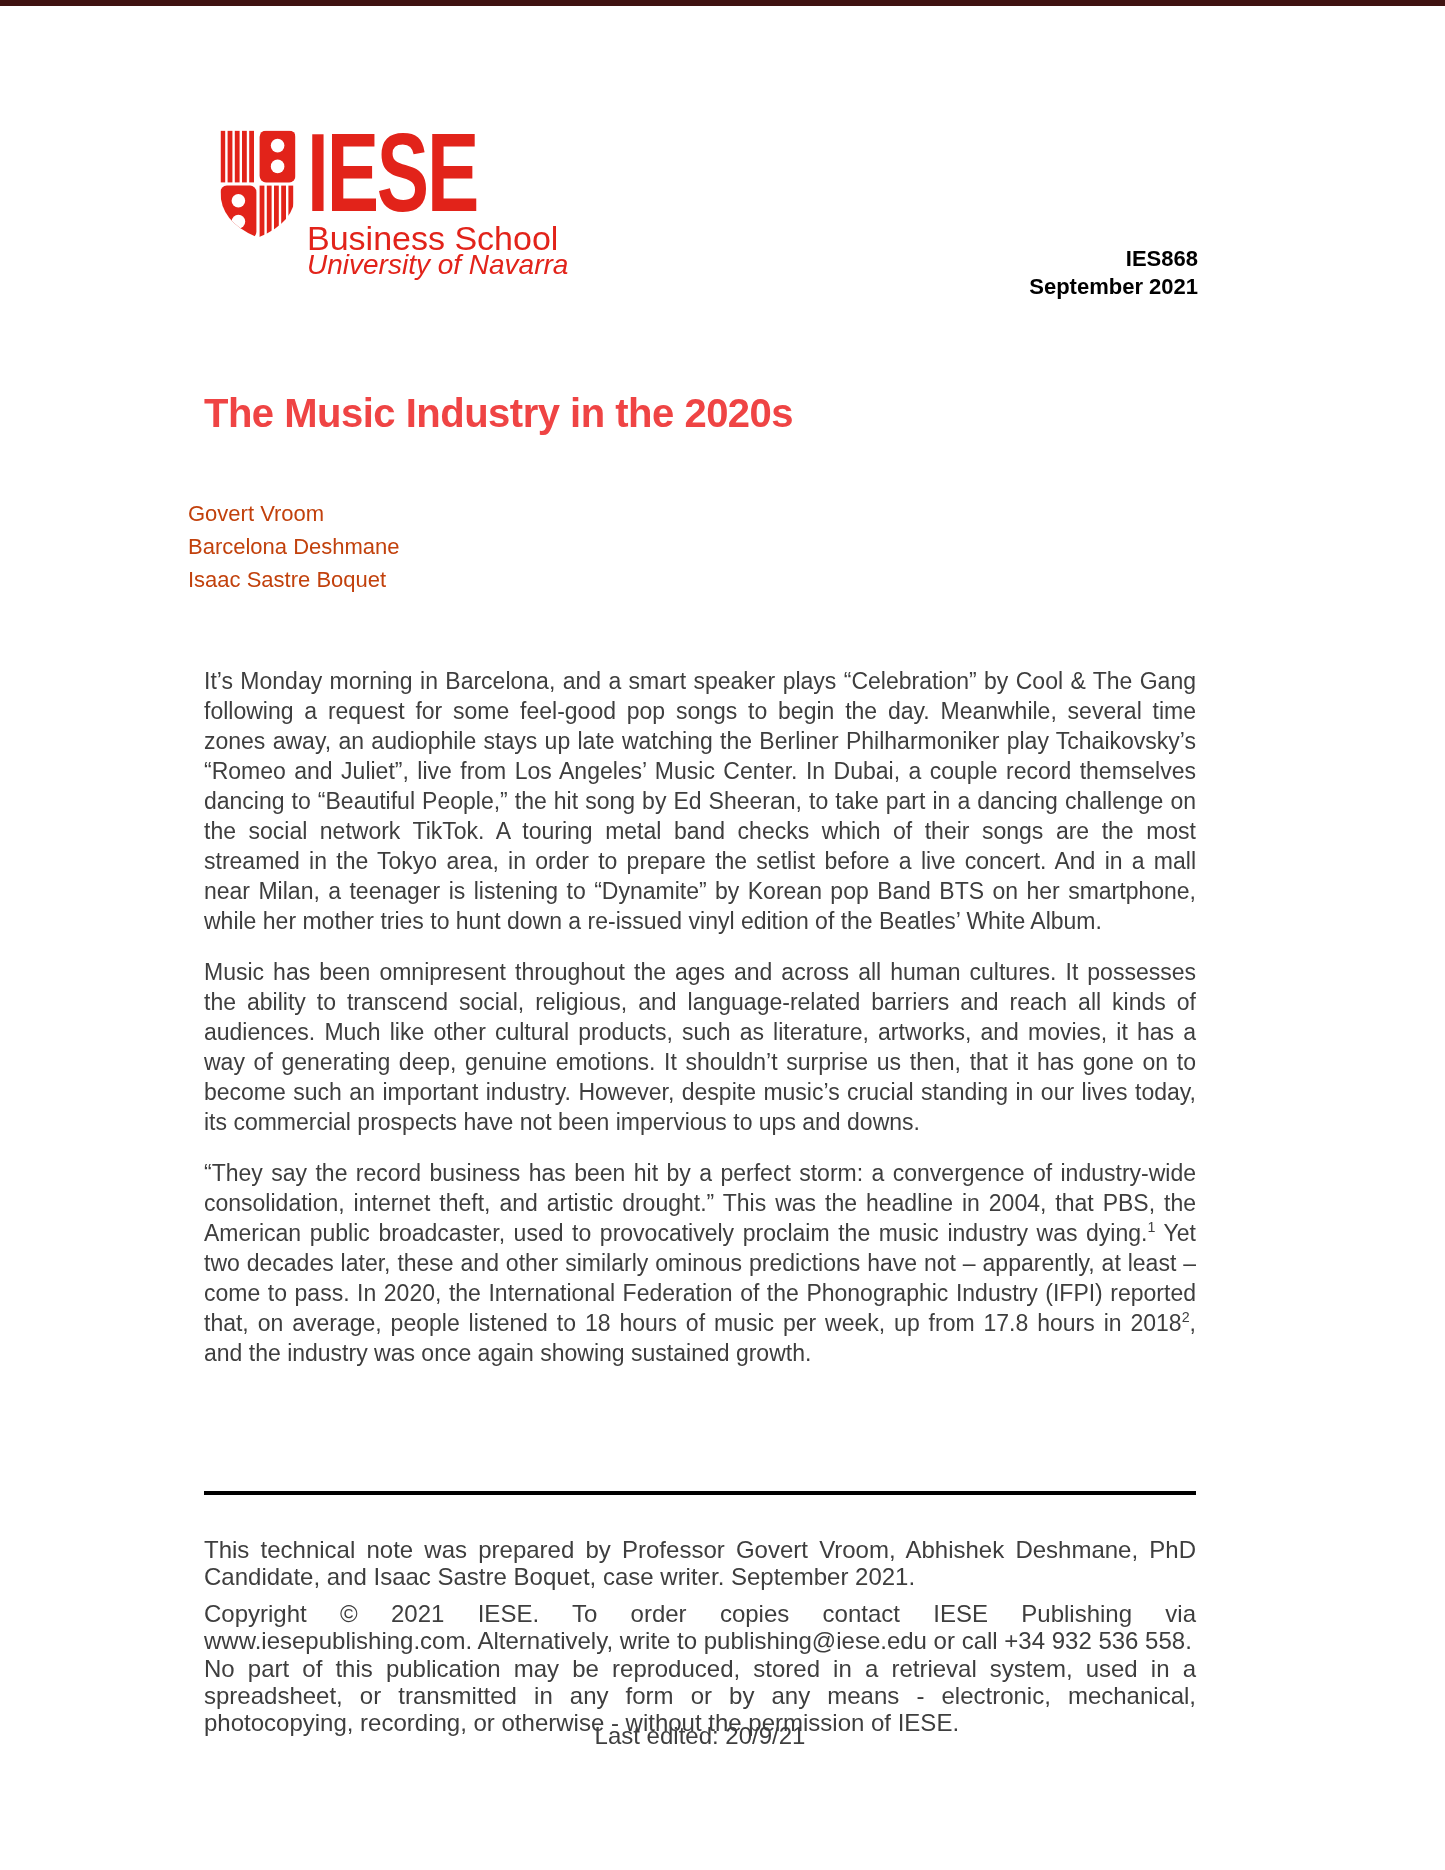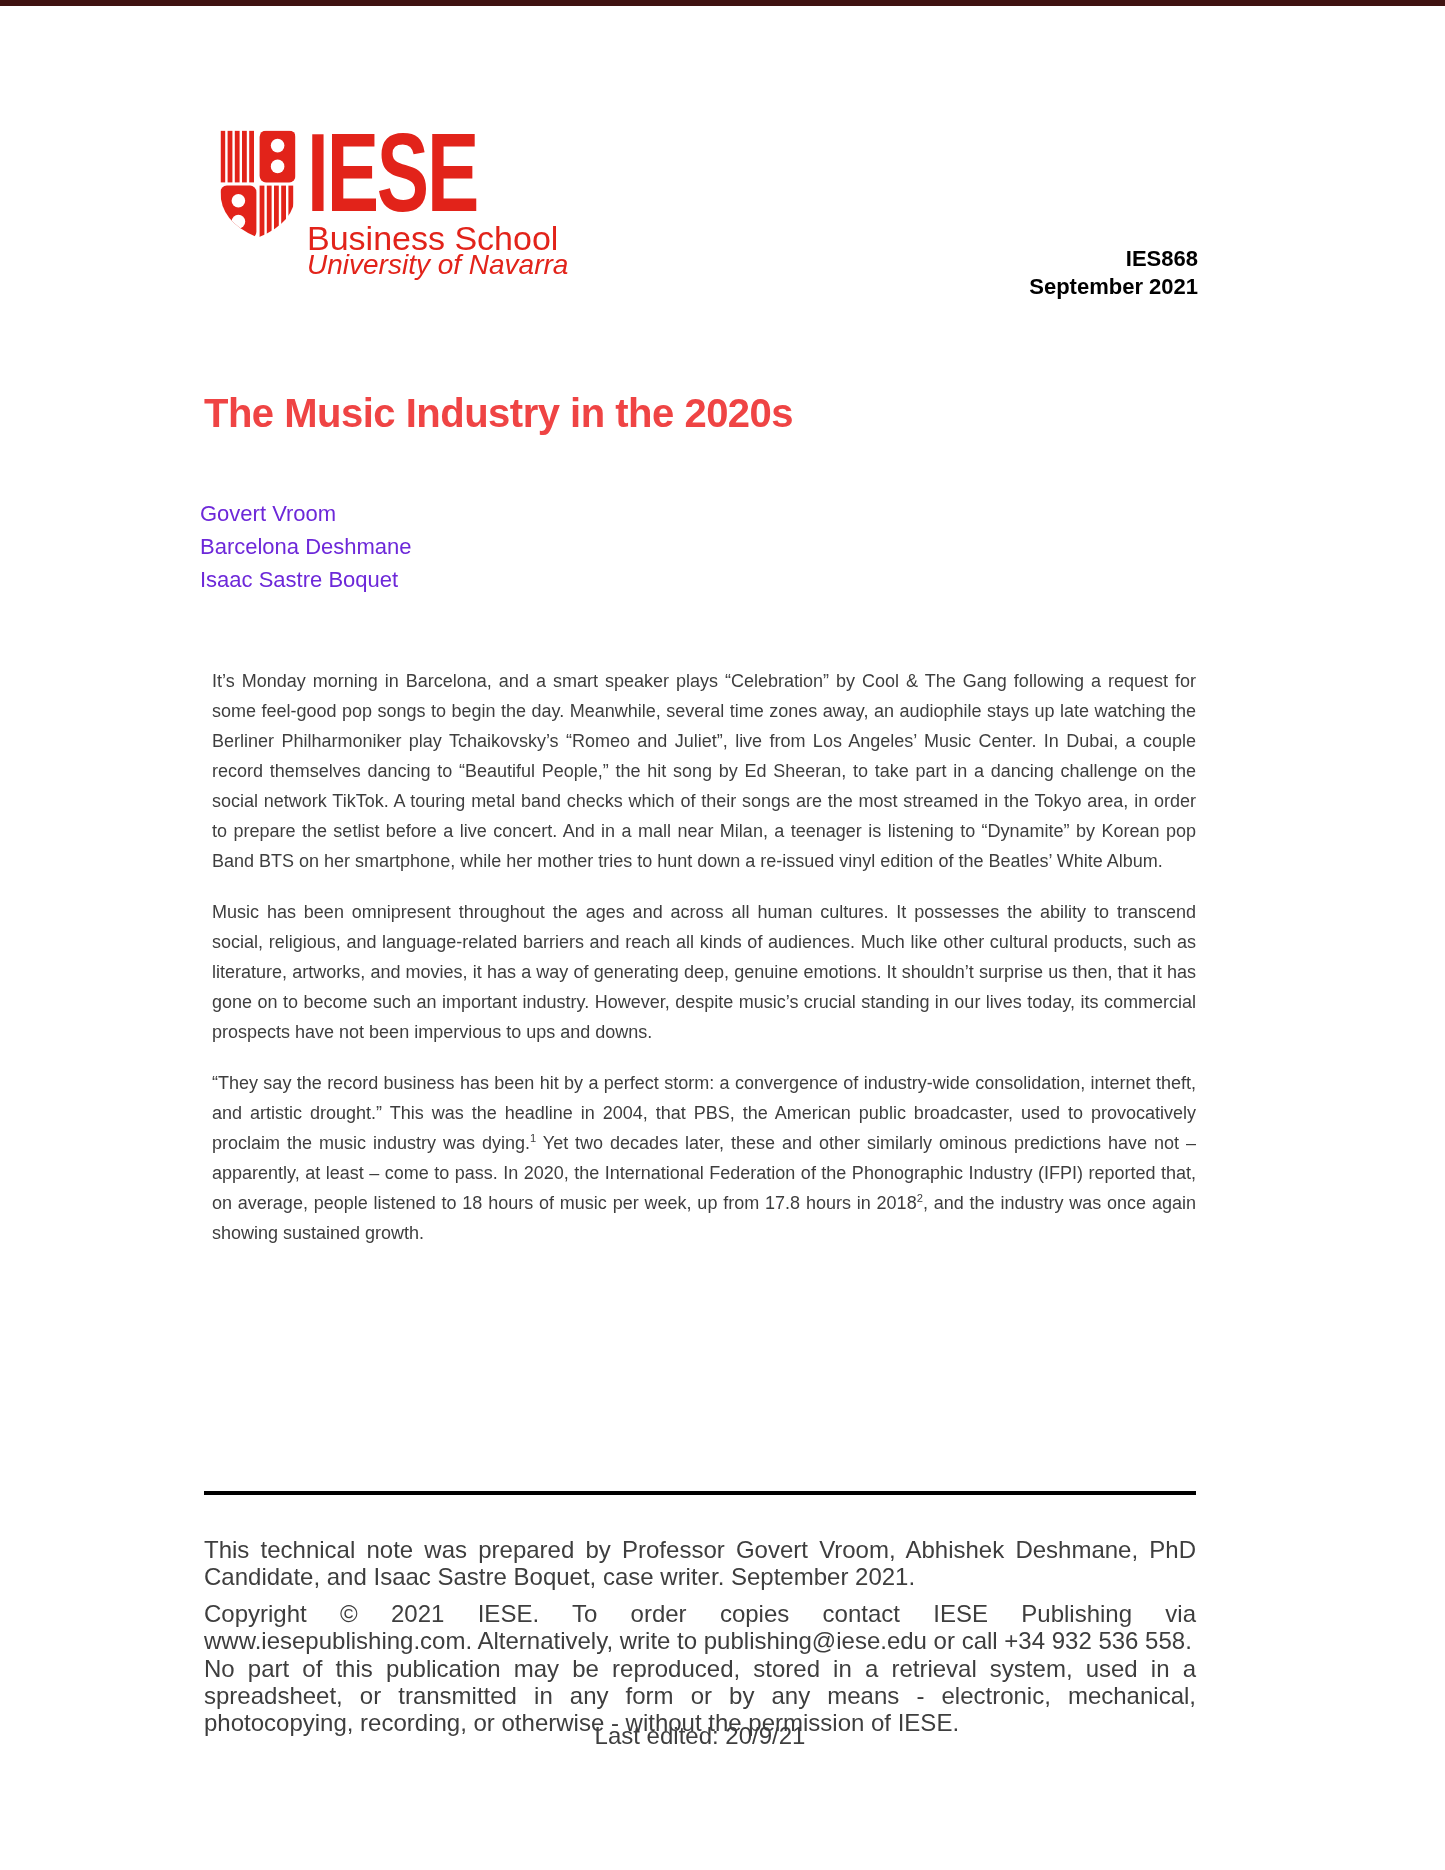--- a/index.html
+++ b/index.html
@@ -38,27 +38,27 @@
   .doc-meta {
     position: absolute; right: 247px; top: 228px;
     text-align: right; color: #000;
     font-weight: 700; font-size: 22px; line-height: 28px; margin-top: 17px;
   }
   
   .title {
     position: absolute; left: 204px; top: 391px; margin: 0;
     color: #ef4444; font-size: 40px; font-weight: 700; letter-spacing: -0.5px;
   }
-  .authors { position: absolute; left: 200px; top: 497px; color: #6d28d9; font-size: 22px; line-height: 33px; }
+  .authors { position: absolute; left: 188px; top: 497px; color: #c2410c; font-size: 22px; line-height: 33px; }
   
   .body-text { position: absolute; left: 204px; top: 666px; width: 992px; }
   .para {
-    margin: 0 0 21px 8px;
+    margin: 0 0 21px 0;
     color: var(--ink);
-    font-size: 18px; line-height: 30px;
+    font-size: 23px; line-height: 30px;
     text-align: justify;
   }
   .para sup { font-size: 0.62em; line-height: 0; vertical-align: super; }
   
   .foot-rule {
     position: absolute; left: 204px; top: 1491px; width: 992px; height: 4px;
     background: #000; border: none; margin: 0;
   }
   .foot {
     position: absolute; left: 204px; width: 992px; margin: 0;

